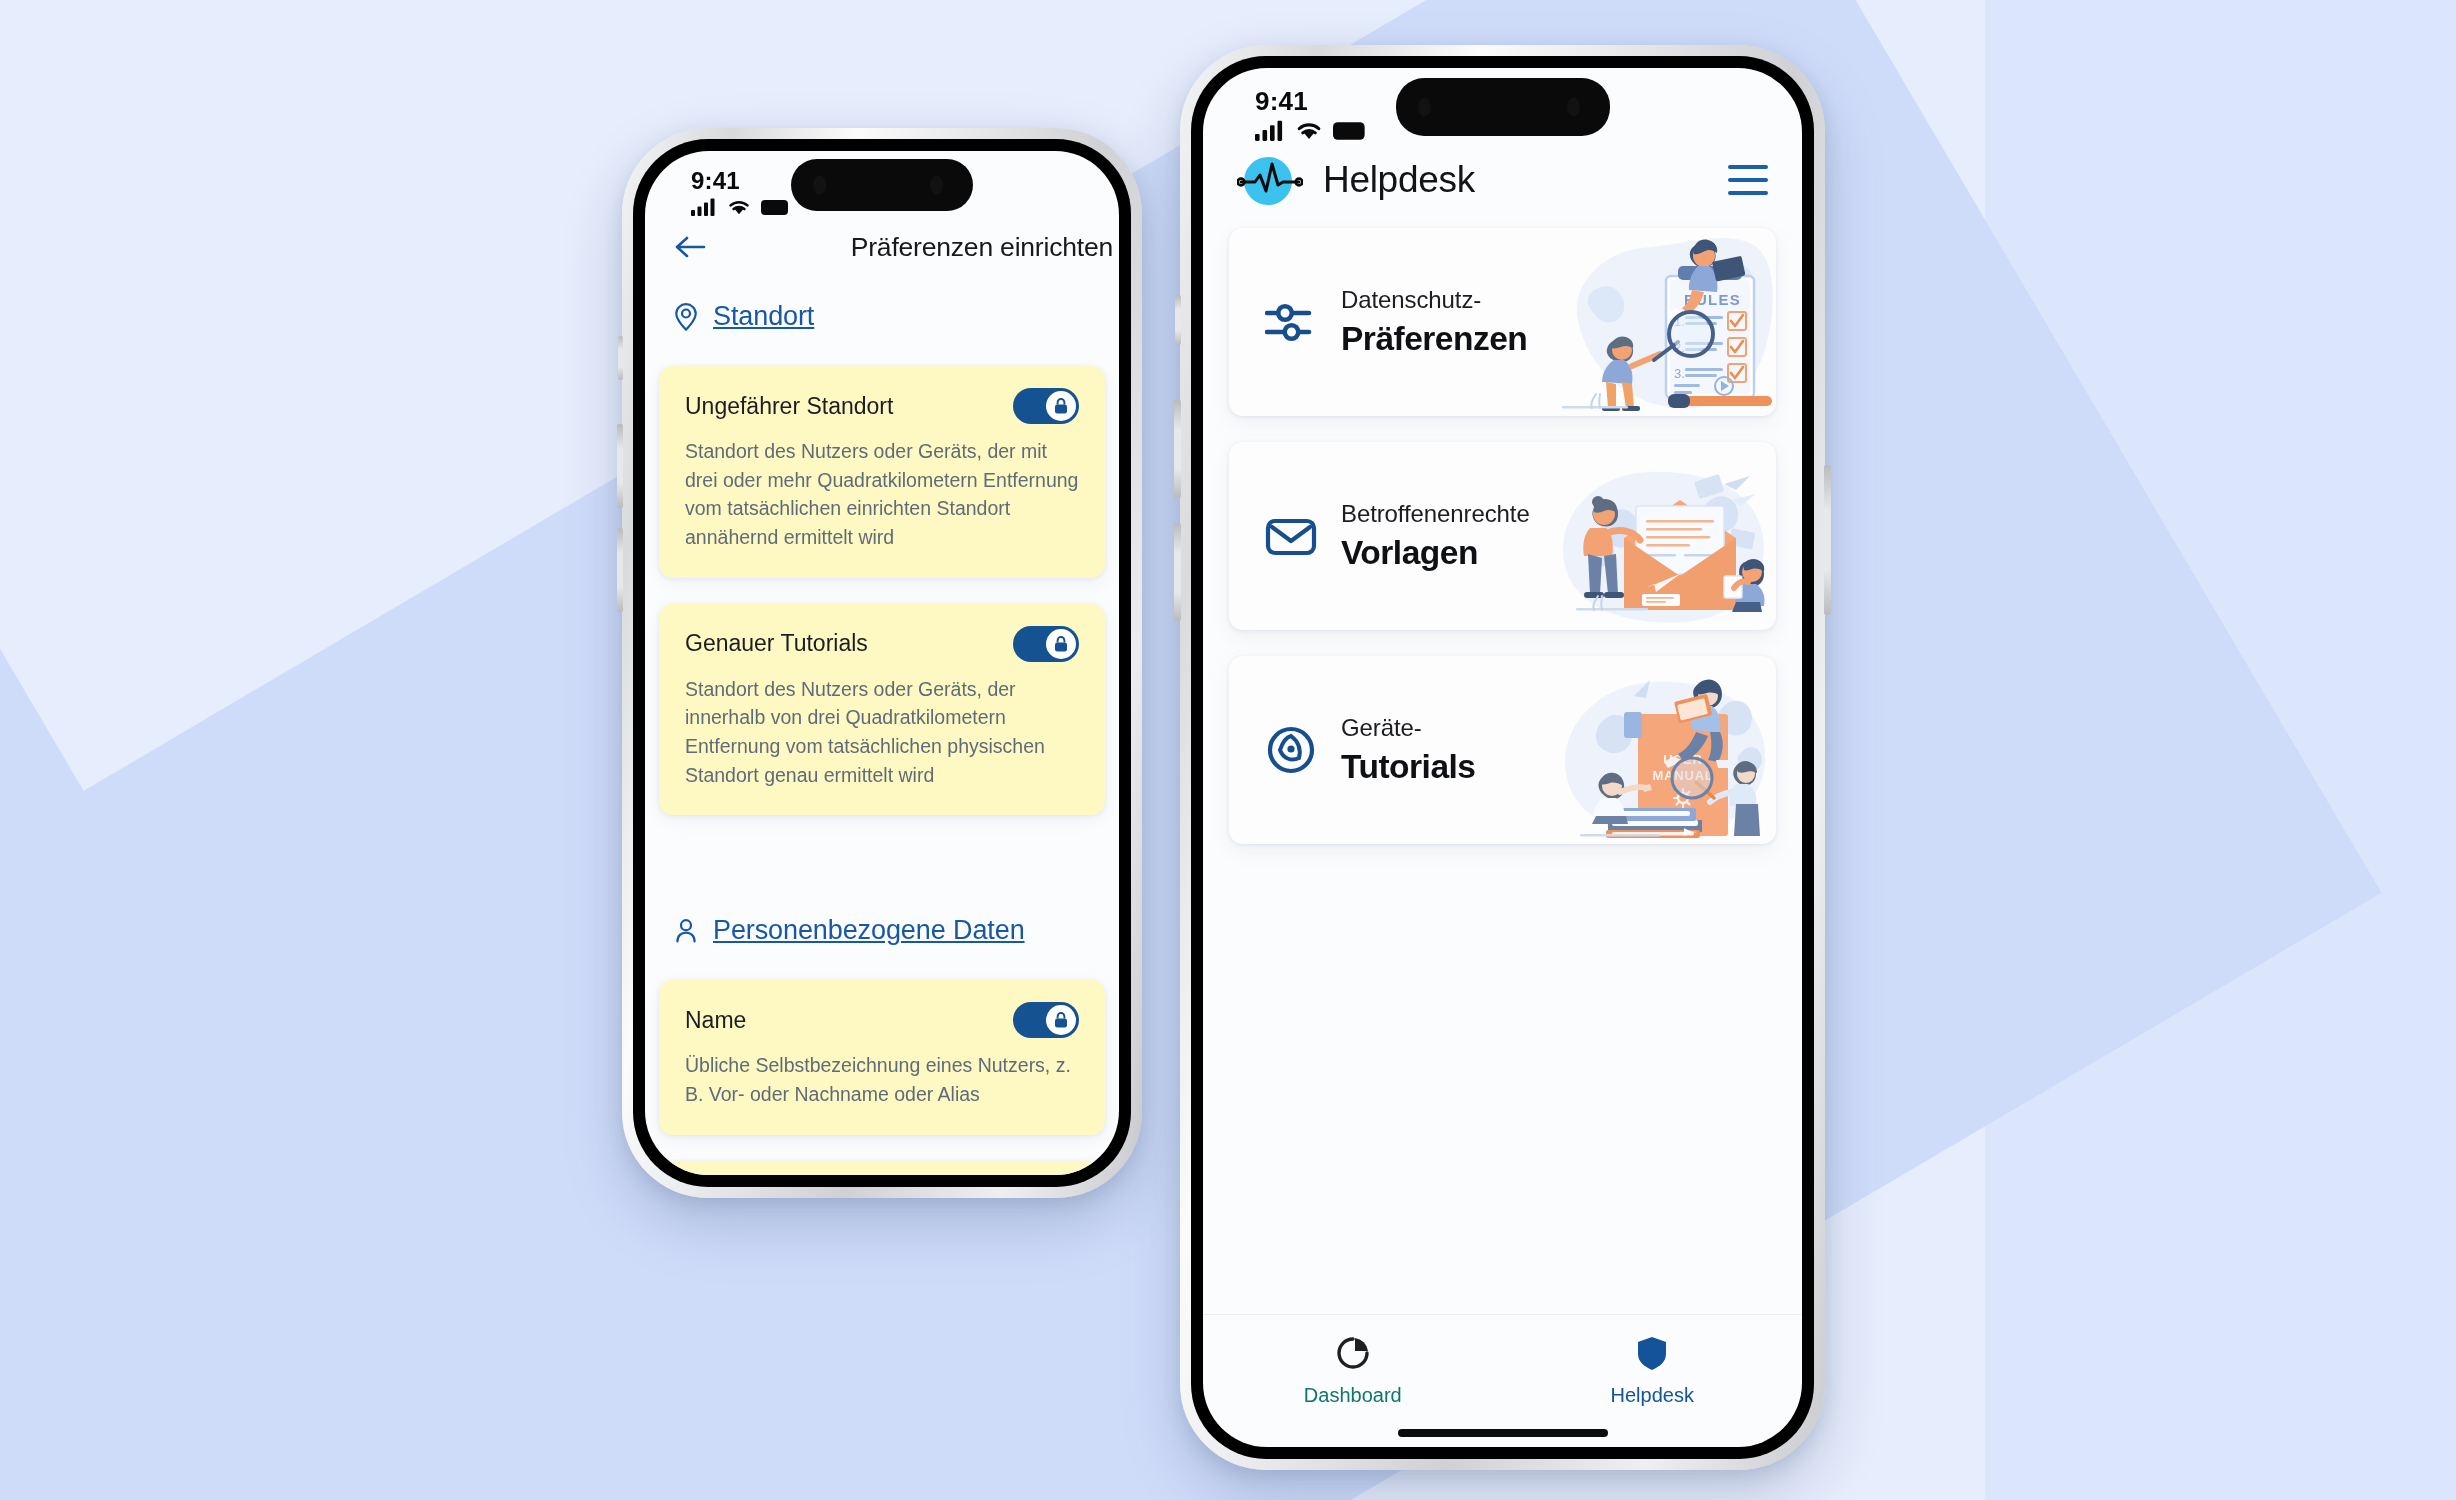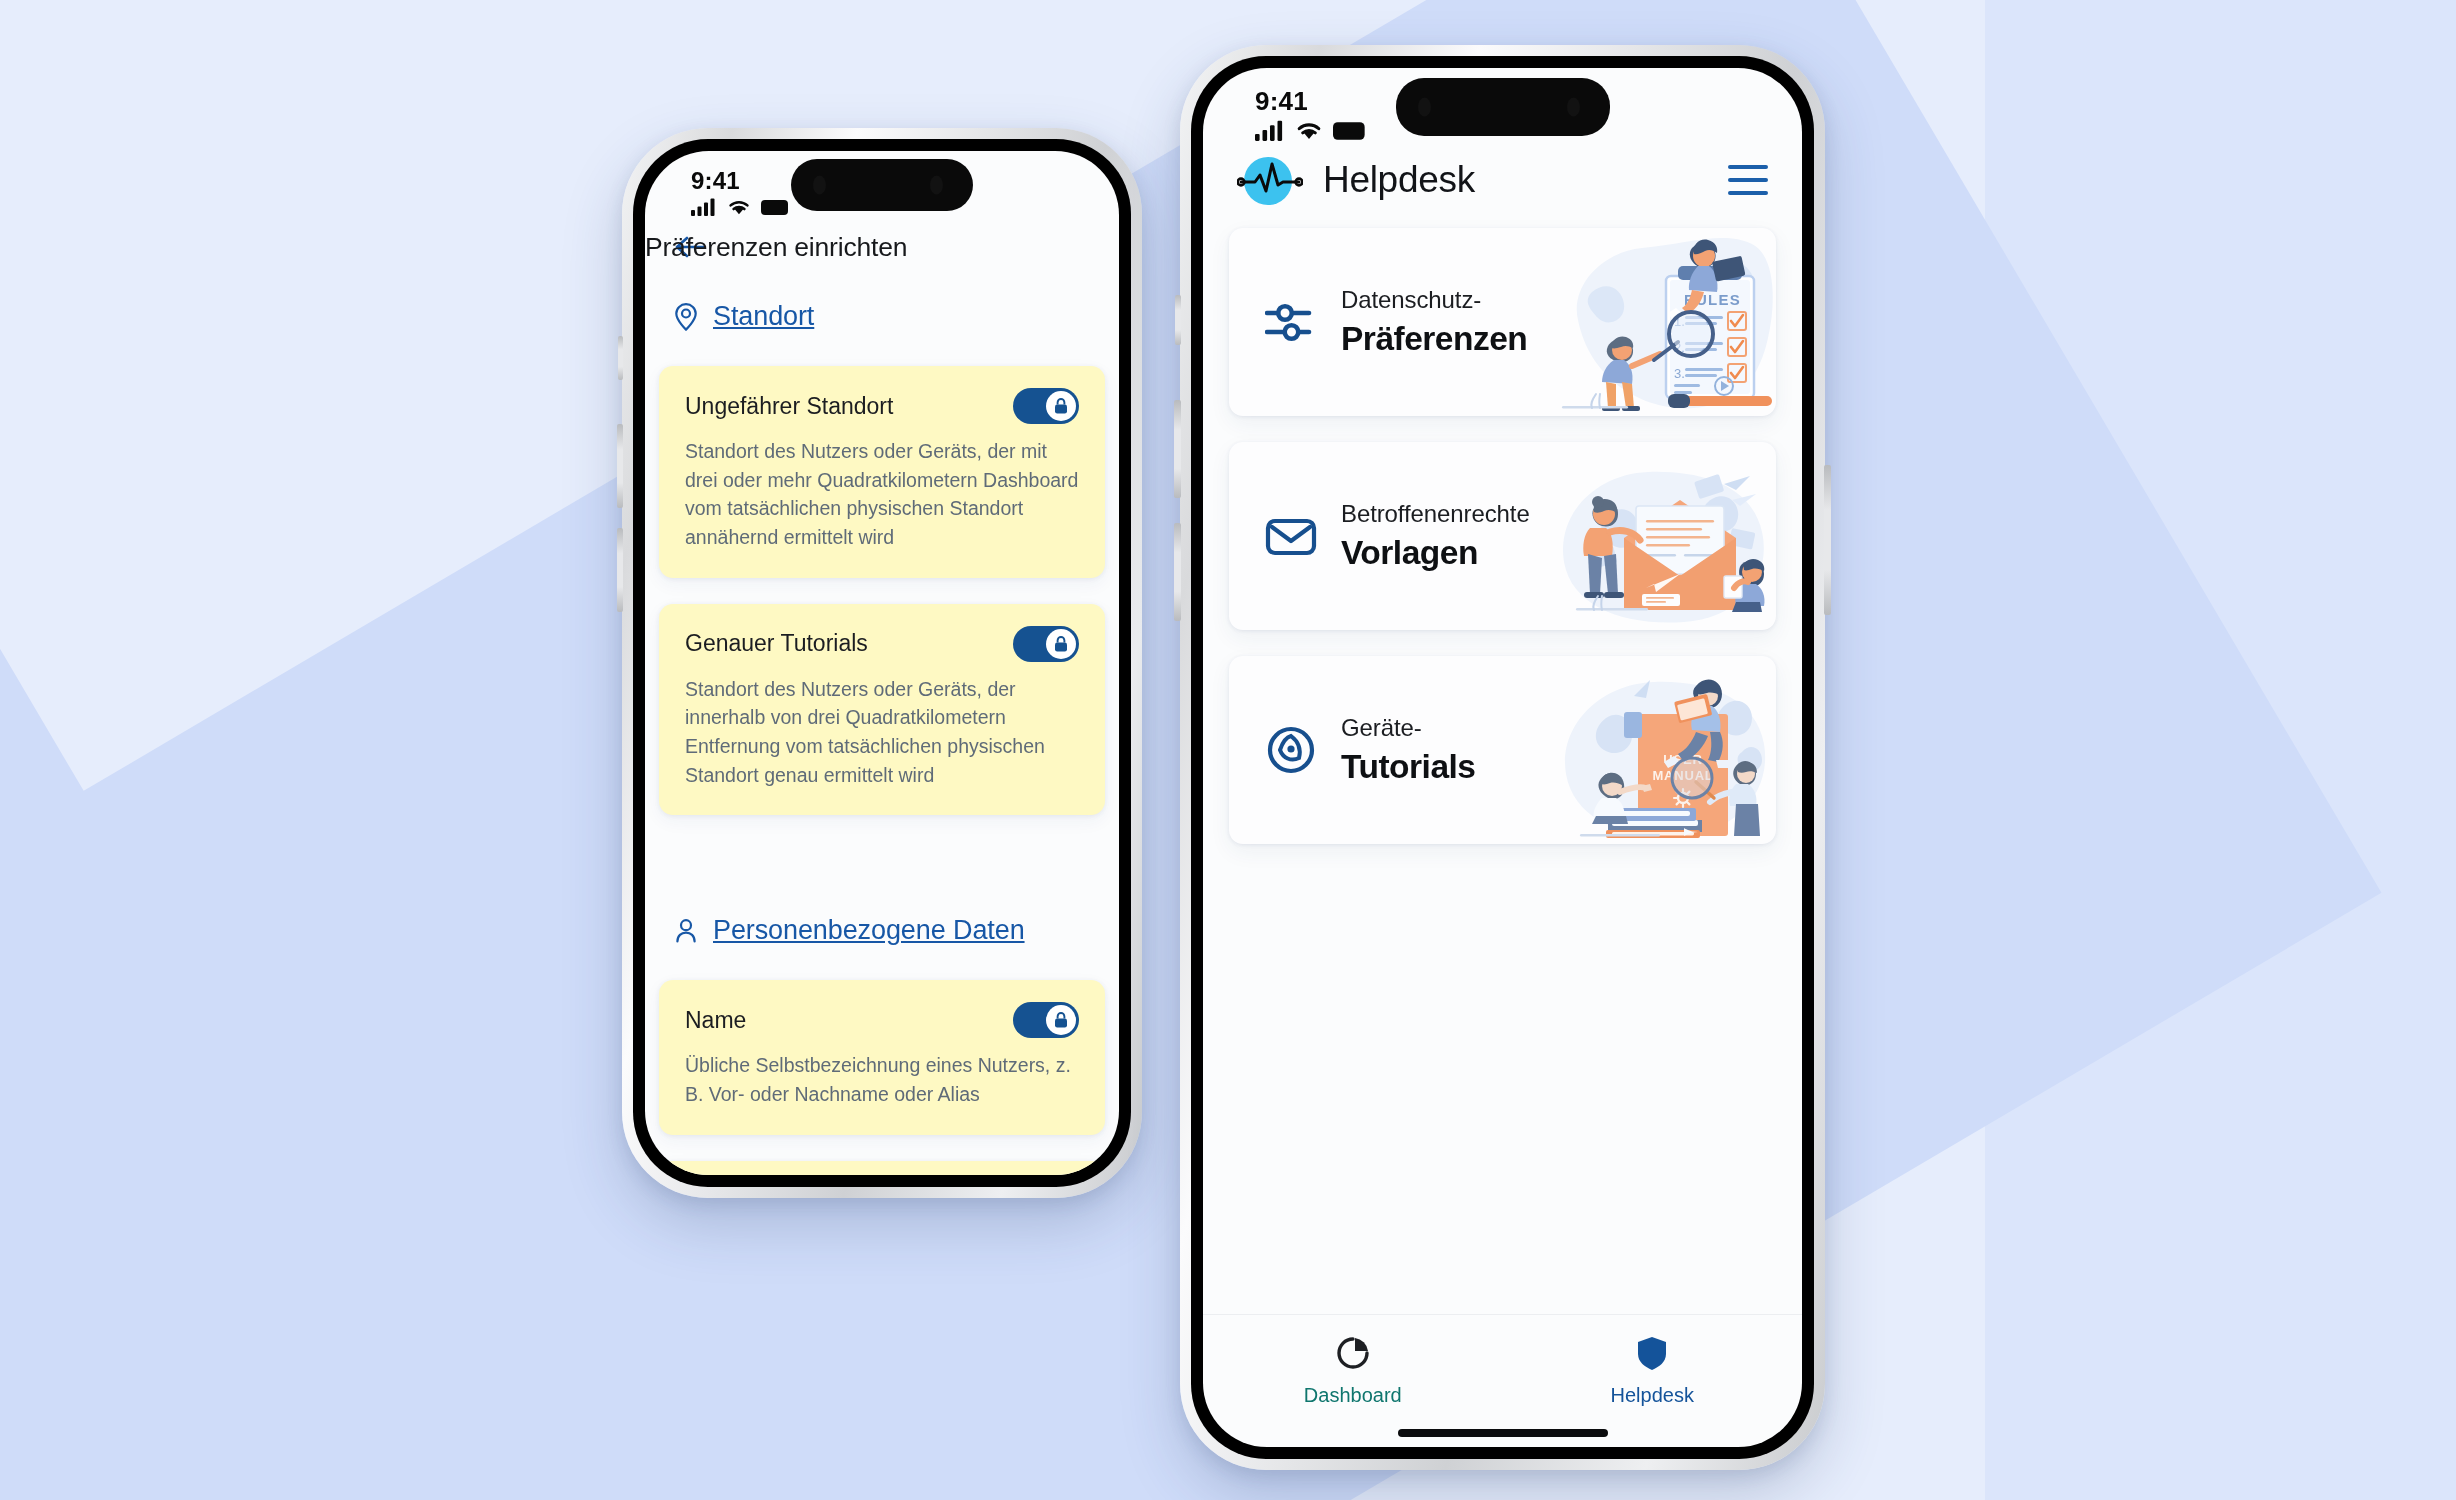--- a/index.html
+++ b/index.html
@@ -97,22 +97,22 @@
 
   
   .nav-row {
     display: flex; align-items: center;
     padding: 14px 28px 0 28px;
     position: relative;
     height: 62px;
   }
   .back-arrow { width: 34px; height: 26px; flex: none; }
   .nav-title {
-    position: absolute; left: 0; right: 16px;
-    text-align: left;
+    position: absolute; left: 0; right: 6px;
+    text-align: right;
     font-size: 26.5px; color: #17191c; letter-spacing: -.2px;
     pointer-events: none;
   }
 
   .section-head {
     display: flex; align-items: center; gap: 14px;
     padding: 30px 28px 22px 28px;
   }
   .section-head .s-label {
     font-size: 27px; color: #1757a6; letter-spacing: -.1px; text-decoration: underline;
@@ -259,21 +259,21 @@
           <div class="pref-title">Ungefährer Standort</div>
           <div class="toggle">
             <div class="knob">
               <svg width="16" height="18" viewBox="0 0 16 18">
                 <rect x="2" y="7.5" width="12" height="9" rx="2.2" fill="#155291"></rect>
                 <path d="M4.6 7.5 V5.4 a3.4 3.4 0 0 1 6.8 0 V7.5" stroke="#155291" stroke-width="1.9" fill="none"></path>
               </svg>
             </div>
           </div>
         </div>
-        <div class="pref-desc">Standort des Nutzers oder Geräts, der mit drei oder mehr Quadratkilometern Dashboard vom tatsächlichen physischen Standort annähernd ermittelt wird</div>
+        <div class="pref-desc">Standort des Nutzers oder Geräts, der mit drei oder mehr Quadratkilometern Entfernung vom tatsächlichen einrichten Standort annähernd ermittelt wird</div>
       </div>
 
       <div class="pref-card">
         <div class="pref-top">
           <div class="pref-title">Genauer Tutorials</div>
           <div class="toggle">
             <div class="knob">
               <svg width="16" height="18" viewBox="0 0 16 18">
                 <rect x="2" y="7.5" width="12" height="9" rx="2.2" fill="#155291"></rect>
                 <path d="M4.6 7.5 V5.4 a3.4 3.4 0 0 1 6.8 0 V7.5" stroke="#155291" stroke-width="1.9" fill="none"></path>

